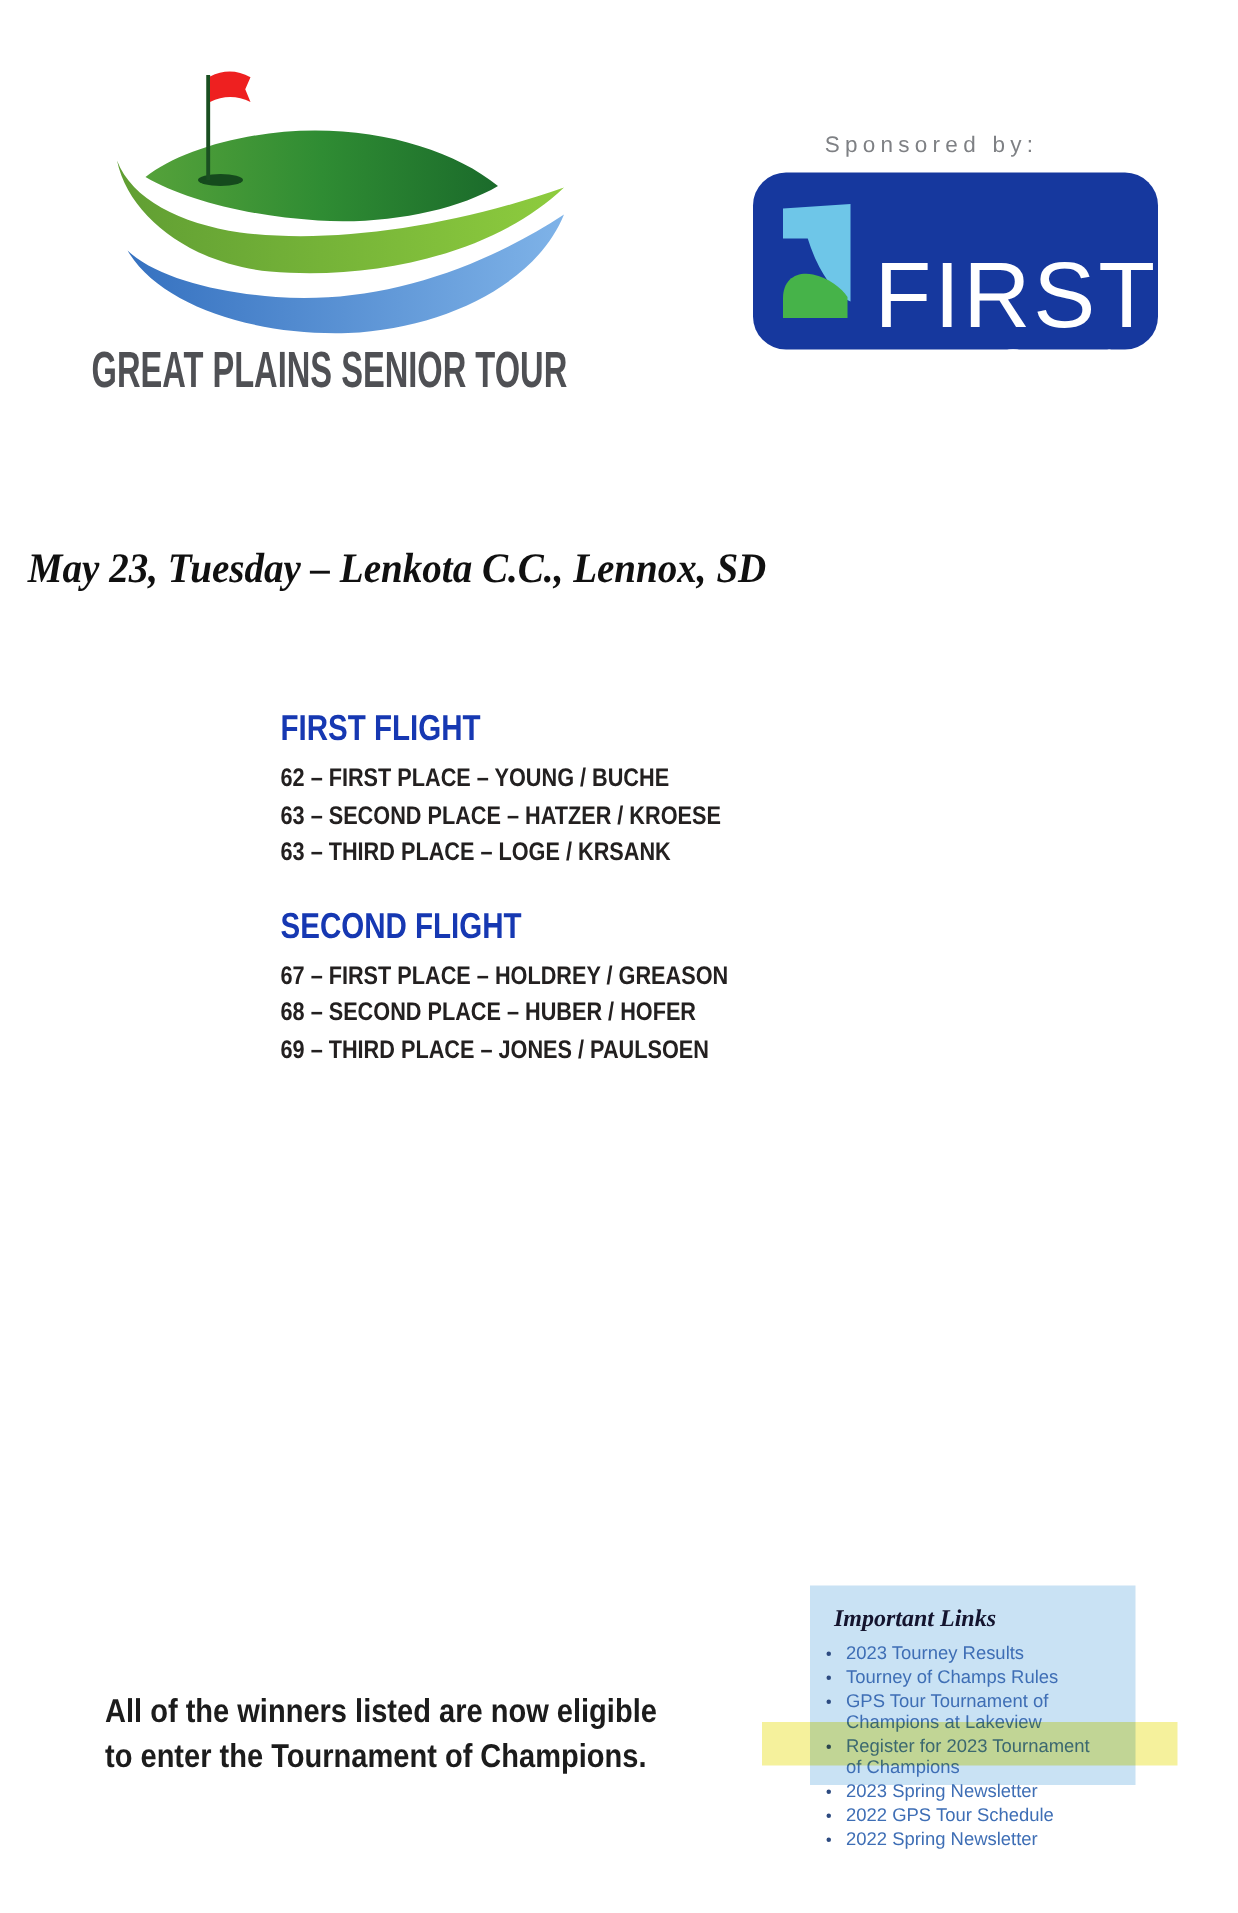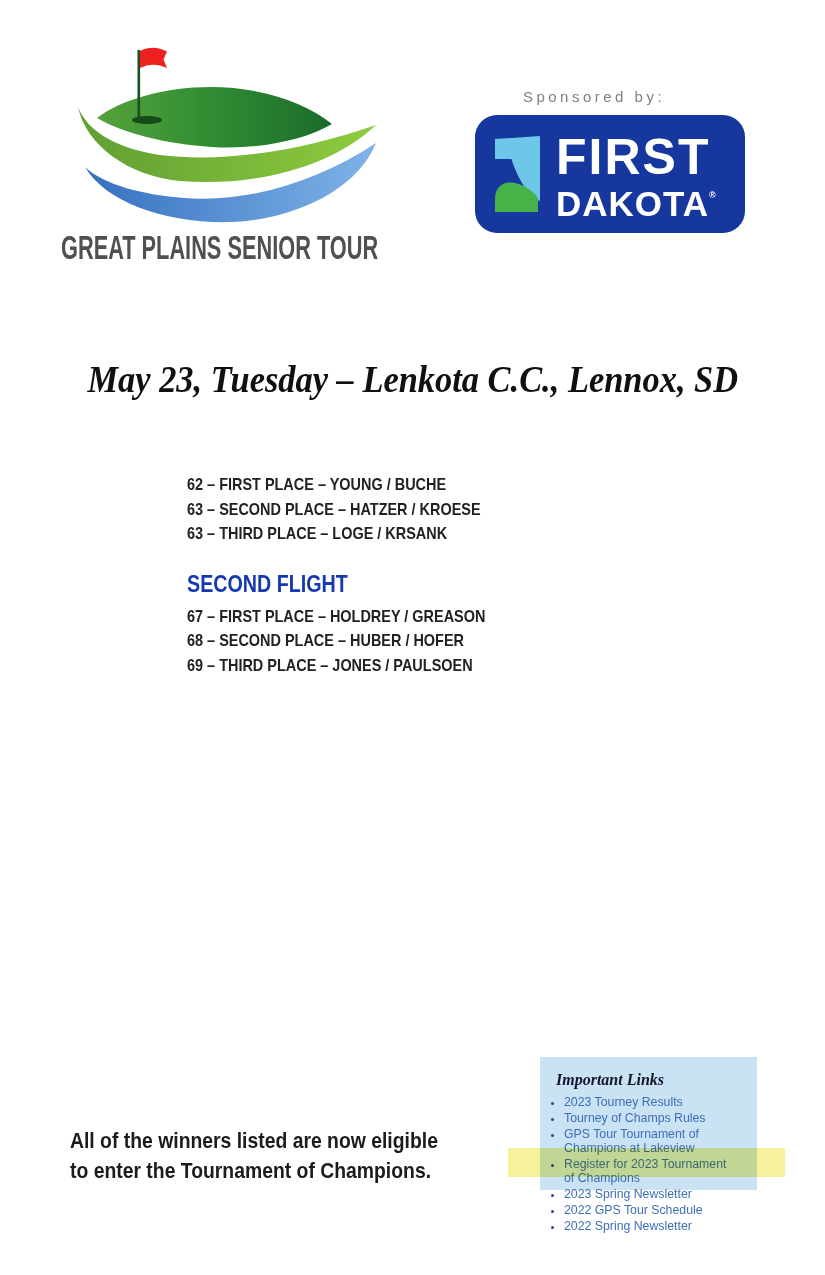--- a/index.html
+++ b/index.html
@@ -9,39 +9,39 @@
     -webkit-font-smoothing:antialiased;
   }
   
   .golf-logo{position:absolute;left:60px;top:45px;width:330px;height:190px;}
   .wordmark{
     position:absolute;left:61px;top:228px;white-space:nowrap;
     font-weight:700;font-size:34px;color:#4f5054;letter-spacing:0px;
     transform:scaleX(0.64);transform-origin:0 50%;
   }
   
-  .sponsor{position:absolute;left:475px;top:88px;width:238px;text-align:center;}
+  .sponsor{position:absolute;left:502px;top:88px;width:238px;text-align:center;}
   .sponsor-label{
     font-size:15px;color:#7e8084;letter-spacing:3.5px;line-height:18px;
     white-space:nowrap;
   }
   .fd-box{
     position:relative;margin-top:9px;width:270px;height:118px;
     background:#16389e;border-radius:22px;text-align:left;
   }
   .fd-icon{position:absolute;left:18px;top:21px;}
   .fd-text{position:absolute;left:81px;top:20px;color:#ffffff;}
-  .fd-first{font-size:50px;font-weight:700;letter-spacing:2px;line-height:44px;white-space:nowrap;}
+  .fd-first{font-size:62px;font-weight:400;letter-spacing:2px;line-height:44px;white-space:nowrap;margin-top:41px;}
   .fd-dakota{font-size:35px;font-weight:700;letter-spacing:1px;line-height:33px;white-space:nowrap;}
   .fd-reg{font-size:9px;vertical-align:18px;letter-spacing:0;}
   
   .dateline{
-    position:absolute;left:0;top:363px;width:825px;text-align:center;
+    position:absolute;left:0;top:363px;width:825px;text-align:left;
     font-family:"Liberation Serif",serif;font-style:italic;font-weight:700;
-    font-size:37px;color:#101010;line-height:34px;
+    font-size:28px;color:#101010;line-height:34px;
   }
   .dateline span{display:inline-block;transform:scaleX(0.93);transform-origin:50% 50%;white-space:nowrap;}
   
   .results{position:absolute;left:187px;top:473px;}
   .flight{margin:0 0 24px 0;}
   .flight-heading{
     margin:0 0 8px 0;font-size:24px;font-weight:700;color:#1638b2;line-height:26px;
   }
   .flight-heading span,.rline span{
     display:inline-block;white-space:nowrap;transform-origin:0 50%;
@@ -115,20 +115,21 @@
       <div class="fd-first">FIRST</div>
       <div class="fd-dakota"><span>DAKOTA</span><span class="fd-reg">®</span></div>
     </div>
   </div>
 </div>
 
 <div class="dateline"><span>May 23, Tuesday – Lenkota C.C., Lennox, SD</span></div>
 
 <div class="results">
   <div class="flight">
+    <h2 class="flight-heading"><span>FIRST FLIGHT</span></h2>
     <div class="rline"><span>62 – FIRST PLACE – YOUNG / BUCHE</span></div>
     <div class="rline"><span>63 – SECOND PLACE – HATZER / KROESE</span></div>
     <div class="rline"><span>63 – THIRD PLACE – LOGE / KRSANK</span></div>
   </div>
   <div class="flight">
     <h2 class="flight-heading"><span>SECOND FLIGHT</span></h2>
     <div class="rline"><span>67 – FIRST PLACE – HOLDREY / GREASON</span></div>
     <div class="rline"><span>68 – SECOND PLACE – HUBER / HOFER</span></div>
     <div class="rline"><span>69 – THIRD PLACE – JONES / PAULSOEN</span></div>
   </div>

